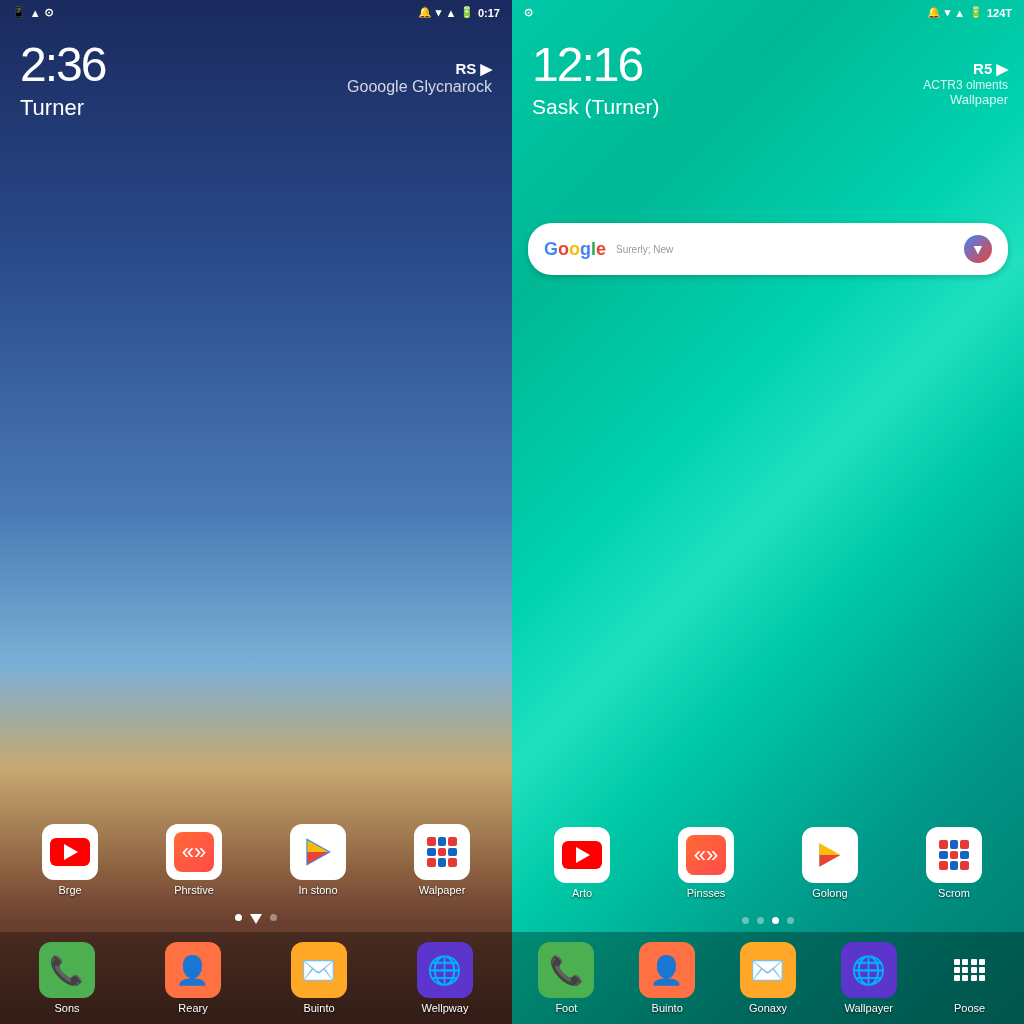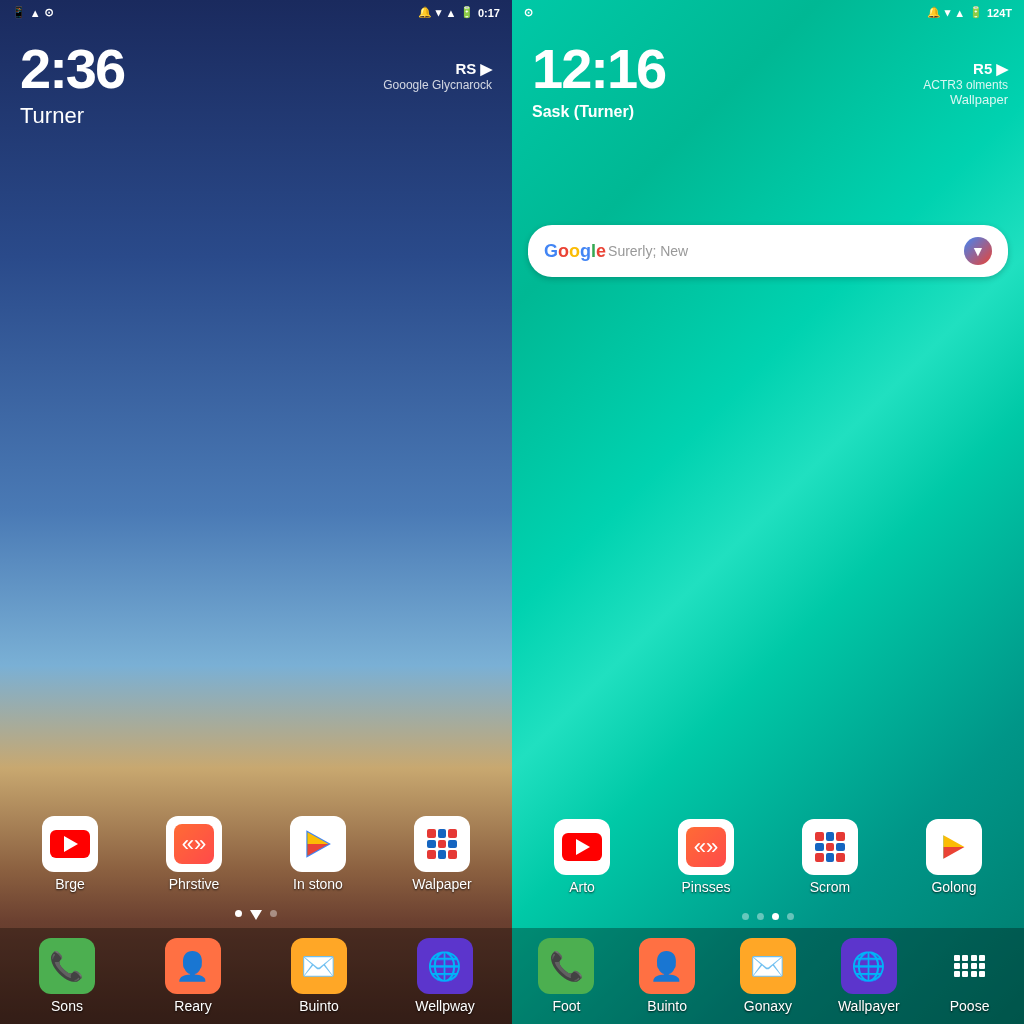--- a/index.html
+++ b/index.html
@@ -51,22 +51,22 @@
       font-size: 11px;
     }
 
     
     .clock-area {
       padding: 16px 20px 8px;
       color: white;
     }
 
     .clock-time {
-      font-size: 56px;
-      font-weight: 700;
+      font-size: 48px;
+      font-weight: 400;
       line-height: 1;
       letter-spacing: -2px;
     }
 
     .clock-label {
       font-size: 22px;
       font-weight: 300;
       margin-top: 6px;
     }
 
@@ -110,21 +110,21 @@
       display: flex;
       align-items: center;
       justify-content: center;
       font-size: 26px;
       overflow: hidden;
       position: relative;
     }
 
     .app-label {
       color: white;
-      font-size: 14px;
+      font-size: 11px;
       text-align: center;
       text-shadow: 0 1px 2px rgba(0,0,0,0.8);
     }
 
     
     .page-dots {
       display: flex;
       justify-content: center;
       gap: 8px;
       padding: 8px;
@@ -172,40 +172,40 @@
     .icon-red-grid { background: white; border-radius: 12px; }
 
     
     .google-search-bar {
       background: white;
       border-radius: 24px;
       margin: 16px 16px;
       padding: 12px 16px;
       display: flex;
       align-items: center;
-      gap: 2px;
+      gap: 10px;
       box-shadow: 0 2px 6px rgba(0,0,0,0.2);
     }
 
     .google-logo {
       font-size: 18px;
       font-weight: 700;
     }
 
     .google-logo span:nth-child(1) { color: #4285f4; }
     .google-logo span:nth-child(2) { color: #ea4335; }
     .google-logo span:nth-child(3) { color: #fbbc05; }
     .google-logo span:nth-child(4) { color: #4285f4; }
     .google-logo span:nth-child(5) { color: #34a853; }
     .google-logo span:nth-child(6) { color: #ea4335; }
 
     .search-text {
       flex: 1;
       color: #999;
-      font-size: 14px;
+      font-size: 10px;
     }
 
     .mic-icon {
       width: 28px;
       height: 28px;
       background: linear-gradient(135deg, #4285f4, #ea4335);
       border-radius: 50%;
       display: flex;
       align-items: center;
       justify-content: center;
@@ -279,21 +279,21 @@
     </div>
   </div>
 
   <div class="clock-area">
     <div class="clock-time">2:36</div>
     <div class="clock-label">Turner</div>
   </div>
 
   <div class="clock-right-info">
     <div class="rs-label">RS ▶</div>
-    <div style="font-size:12px; color:rgba(255,255,255,0.8);text-align:right;">Gooogle Glycnarock</div>
+    <div style="font-size:16px; color:rgba(255,255,255,0.8);text-align:right;">Gooogle Glycnarock</div>
   </div>
 
   <div class="spacer"></div>
 
   <div class="app-row">
 
     <div class="app-icon-wrap">
       <div class="app-icon icon-youtube">
         <div class="yt-icon">
             <div class="yt-play"></div>
@@ -385,21 +385,21 @@
       <span>🔔</span>
       <span>▾</span>
       <span>▲</span>
       <span>🔋</span>
       <span>124T</span>
     </div>
   </div>
 
   <div class="clock-area">
     <div class="clock-time">12:16</div>
-    <div class="clock-label" style="font-size:16px;font-weight:700;">Sask (Turner)</div>
+    <div class="clock-label" style="font-size:21px;font-weight:400;">Sask (Turner)</div>
   </div>
 
   <div style="position:absolute;top:60px;right:16px;text-align:right;color:white;">
     <div style="font-size:15px;font-weight:600;">R5 ▶</div>
     <div style="font-size:12px;color:rgba(255,255,255,0.85);">ACTR3 olments</div>
     <div style="font-size:13px;color:rgba(255,255,255,0.85);">Wallpaper</div>
   </div>
 
   <div style="padding-top:80px;">
     <div class="google-search-bar">
@@ -420,50 +420,50 @@
             <div class="yt-play"></div>
           </div>
       </div>
       <span class="app-label">Arto</span>
     </div>
     <div class="app-icon-wrap">
       <div class="app-icon icon-pocket">
         <div class="pocket-icon-inner">«»</div>
       </div>
       <span class="app-label">Pinsses</span>
-    </div>
-    <div class="app-icon-wrap">
-      <div class="app-icon icon-red-grid">
-        <div style="width:42px;height:42px;background:white;border-radius:10px;display:grid;grid-template-columns:1fr 1fr 1fr;gap:2px;padding:6px;">
-          <div style="background:#e53935;border-radius:2px;"></div>
-          <div style="background:#1565c0;border-radius:2px;"></div>
-          <div style="background:#e53935;border-radius:2px;"></div>
-          <div style="background:#1565c0;border-radius:2px;"></div>
-          <div style="background:#e53935;border-radius:2px;"></div>
-          <div style="background:#1565c0;border-radius:2px;"></div>
-          <div style="background:#e53935;border-radius:2px;"></div>
-          <div style="background:#1565c0;border-radius:2px;"></div>
-          <div style="background:#e53935;border-radius:2px;"></div>
-        </div>
-      </div>
-      <span class="app-label">Scrom</span>
     </div>
     <div class="app-icon-wrap">
       <div class="app-icon icon-play-store">
         <div style="width:42px;height:42px;background:white;border-radius:10px;display:flex;align-items:center;justify-content:center;">
           <svg width="28" height="28" viewBox="0 0 24 24">
               <polygon points="3,2 21,12 3,22" fill="none"></polygon>
               <polygon points="3,2 12,12 3,22" fill="#34a853"></polygon>
               <polygon points="3,2 21,12 3,12" fill="#fbbc05"></polygon>
               <polygon points="3,12 21,12 3,22" fill="#ea4335"></polygon>
             </svg>
         </div>
       </div>
       <span class="app-label">Golong</span>
     </div>
+    <div class="app-icon-wrap">
+      <div class="app-icon icon-red-grid">
+        <div style="width:42px;height:42px;background:white;border-radius:10px;display:grid;grid-template-columns:1fr 1fr 1fr;gap:2px;padding:6px;">
+          <div style="background:#e53935;border-radius:2px;"></div>
+          <div style="background:#1565c0;border-radius:2px;"></div>
+          <div style="background:#e53935;border-radius:2px;"></div>
+          <div style="background:#1565c0;border-radius:2px;"></div>
+          <div style="background:#e53935;border-radius:2px;"></div>
+          <div style="background:#1565c0;border-radius:2px;"></div>
+          <div style="background:#e53935;border-radius:2px;"></div>
+          <div style="background:#1565c0;border-radius:2px;"></div>
+          <div style="background:#e53935;border-radius:2px;"></div>
+        </div>
+      </div>
+      <span class="app-label">Scrom</span>
+    </div>
   </div>
 
   <div class="page-dots">
     <div class="dot"></div>
     <div class="dot"></div>
     <div class="dot active"></div>
     <div class="dot"></div>
   </div>
 
   <div class="dock-bar">

